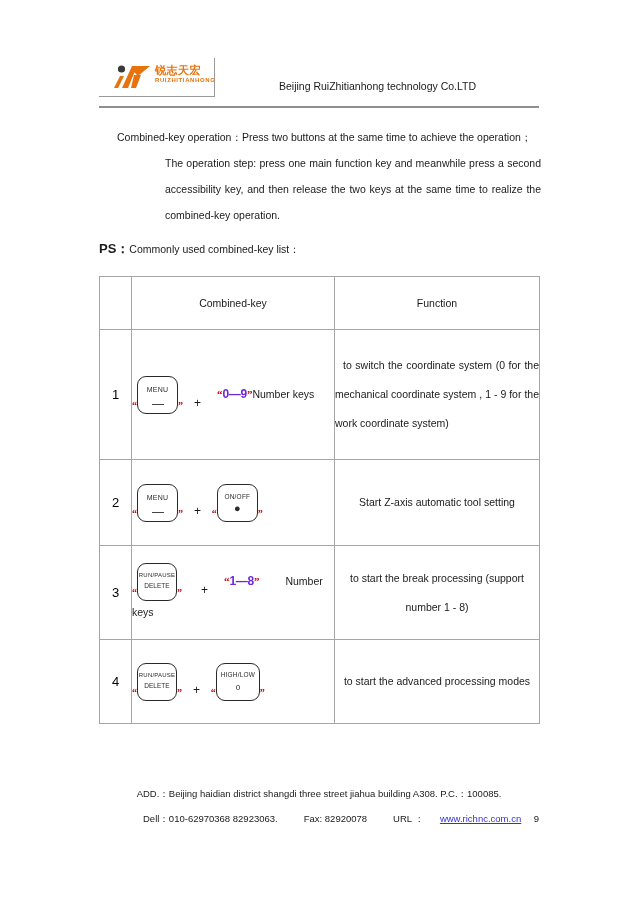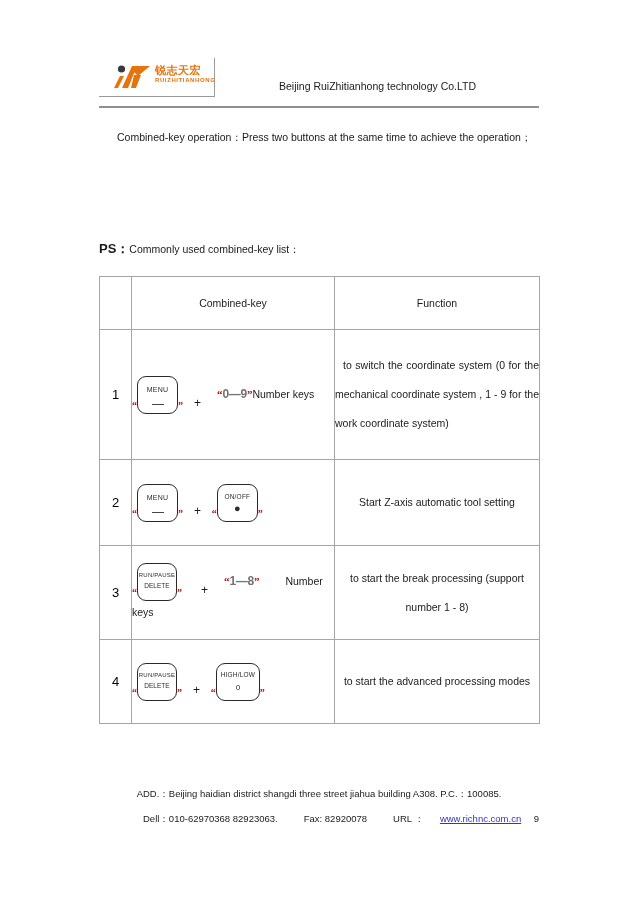--- a/index.html
+++ b/index.html
@@ -258,21 +258,21 @@
 
   .plus {
     display: inline-block;
     font-size: 12px;
     color: #1a1a1a;
     vertical-align: middle;
     position: relative;
     top: 8px;
   }
   .redrange {
-    color: #737373;
+    color: #6d28d9;
     font-weight: bold;
     font-size: 12px;
     letter-spacing: -0.3px;
   }
   .redq {
     color: #cc0000;
     font-weight: bold;
     font-size: 11px;
     font-family: "Liberation Serif", serif;
   }
@@ -334,20 +334,21 @@
         <div class="logo-cn">锐志天宏</div>
         <div class="logo-en">RUIZHITIANHONG</div>
       </div>
     </div>
     <div class="header-company">Beijing RuiZhitianhong technology Co.LTD</div>
   </div>
   <div class="header-rule"></div>
 
   <div class="intro">
     <div class="l1">Combined-key operation：Press two buttons at the same time to achieve the operation；</div>
+    <div class="rest">The operation step: press one main function key and meanwhile press a second accessibility key, and then release the two keys at the same time to realize the combined-key operation.</div>
   </div>
 
   <div class="ps-line">
     <span class="ps-label">PS：</span><span>Commonly used combined-key list：</span>
   </div>
 
   <table class="combo-table">
     <colgroup>
       <col class="col-num">
         <col class="col-key">

